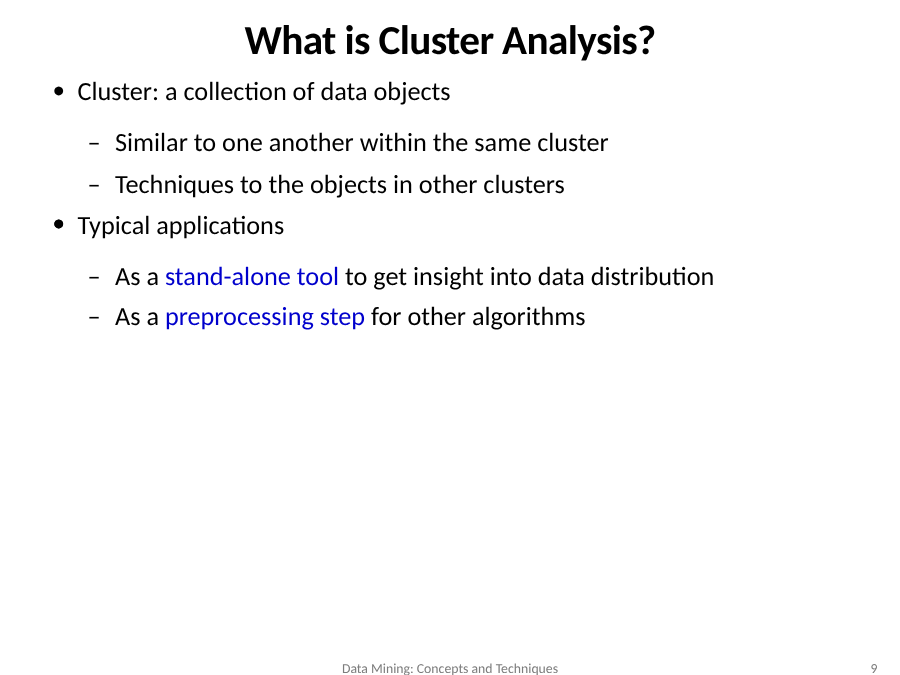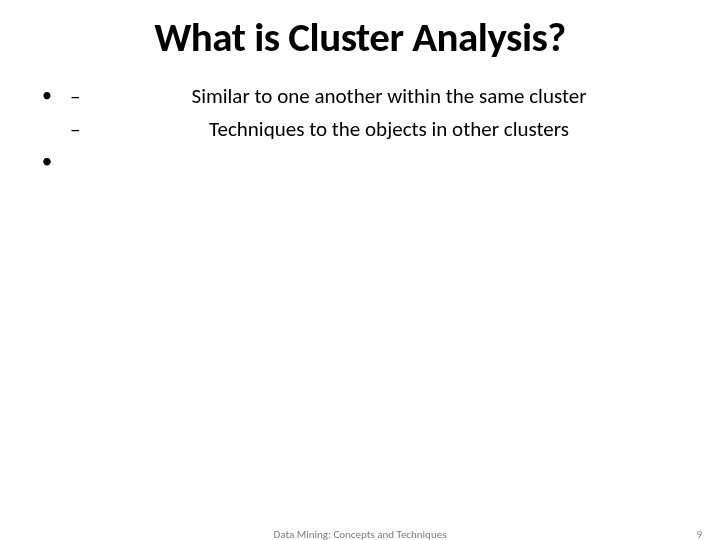--- a/index.html
+++ b/index.html
@@ -6,24 +6,24 @@
     body {
       width: 720px;
       height: 540px;
       background: #fff;
       font-family: Calibri, Arial, sans-serif;
       color: #000;
       position: relative;
       padding: 12px 34px 0 34px;
     }
     .title {
-      font-size: 41px;
+      font-size: 33px;
       font-weight: 700;
       text-align: center;
-      margin-bottom: 21px;
+      margin-bottom: 8px;
       letter-spacing: -0.5px;
     }
     ul.level1 {
       list-style: none;
       padding-left: 0;
     }
     ul.level1 > li {
       position: relative;
       padding-left: 28px;
       font-size: 21px;
@@ -33,22 +33,21 @@
     ul.level1 > li::before {
       content: "•";
       position: absolute;
       left: 8px;
       top: 0;
       font-size: 20px;
     }
     ul.level2 {
       list-style: none;
       padding-left: 2px;
-      margin-top: 4px;
-      text-align: center;
+      margin-top: 14px;
     }
     ul.level2 > li {
       position: relative;
       padding-left: 28px;
       font-size: 21px;
       line-height: 1.28;
       margin-bottom: 6px;
     }
     ul.level2 > li::before {
       content: "–";
@@ -77,31 +76,41 @@
       right: 18px;
     }
   </style>
 </head>
 <body>
 
 <div class="title">What is Cluster Analysis?</div>
 
 <ul class="level1">
   <li>
+    <span>Cluster: a collection of data objects</span>
     <ul class="level2">
       <li>
         <span>Similar to one another within the same cluster</span>
       </li>
       <li>
         <span>Techniques to the objects in other clusters</span>
       </li>
     </ul>
   </li>
   <li>
   </li>
   <li>
+    <span>Typical applications</span>
+    <ul class="level2">
+      <li>
+        <span>As a </span><span class="blue">stand-alone tool</span><span> to get insight into data distribution</span>
+      </li>
+      <li>
+        <span>As a </span><span class="blue">preprocessing step</span><span> for other algorithms</span>
+      </li>
+    </ul>
   </li>
 </ul>
 
 <div class="footer">
   <span class="footer-center">Data Mining: Concepts and Techniques</span>
   <span class="footer-right">9</span>
 </div>
 
 </body></html>

